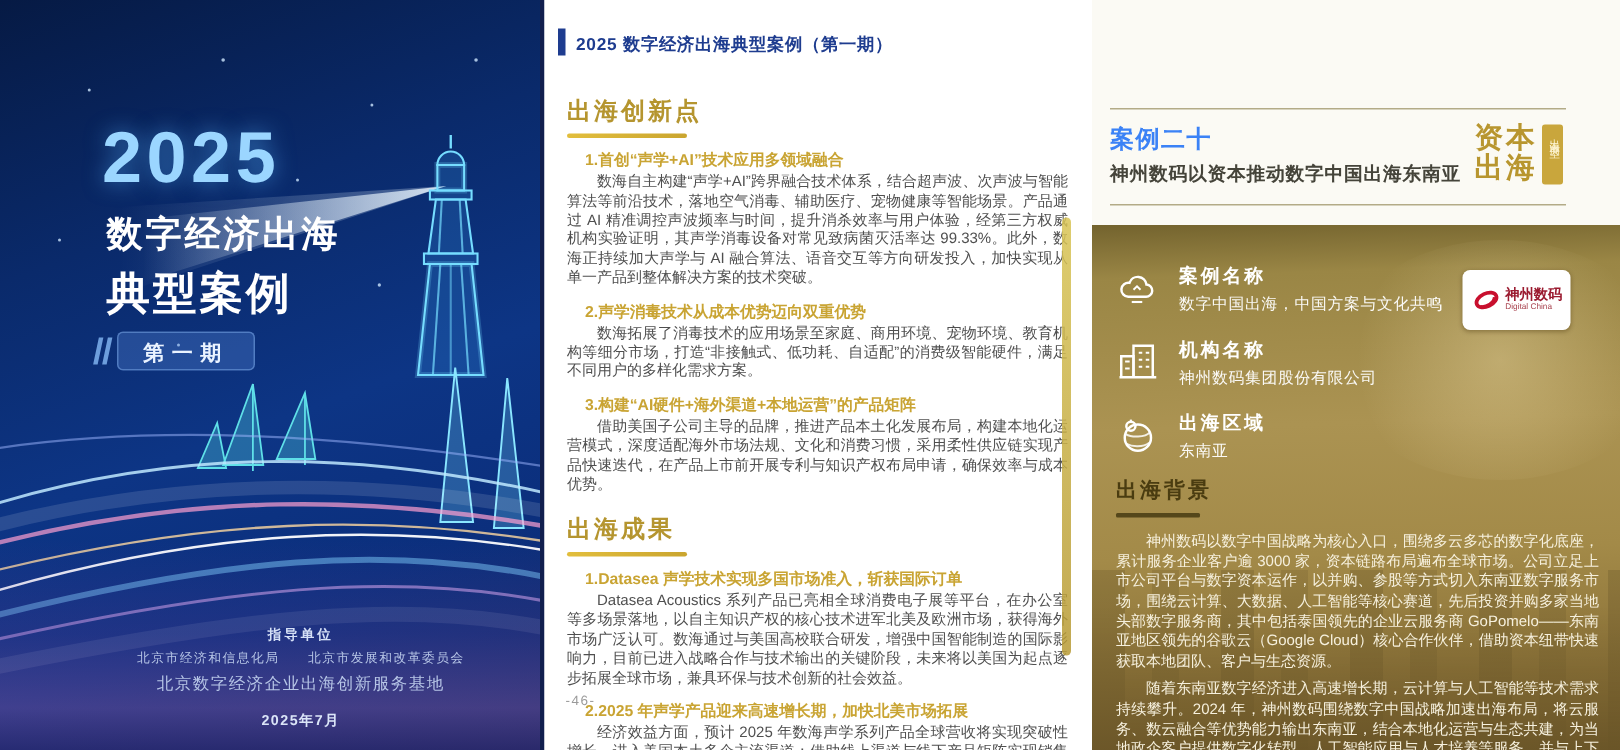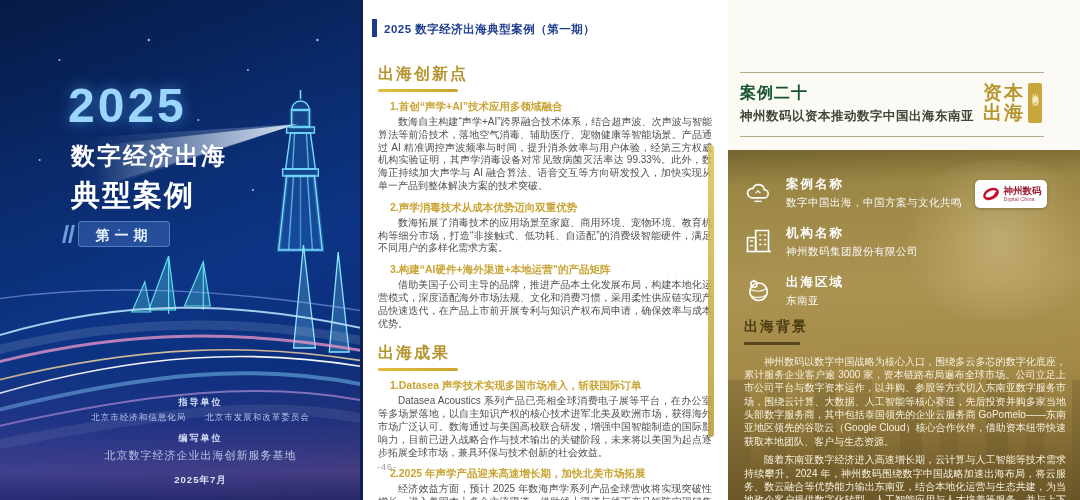--- a/index.html
+++ b/index.html
@@ -41,40 +41,40 @@
   .item-title { margin-top:8px; padding-left:12px; font-size:10.5px; font-weight:800; color:#c9a433; }
   .item-body { margin-top:2px; font-size:10px; line-height:1.28; color:#4f4f4f; text-align:justify; text-indent:2em; }
   .gold-strip { position:absolute; left:345px; top:145px; width:6px; height:292px; border-radius:3px;
            background:linear-gradient(180deg,#d8c455,#b79a35); opacity:.85; }
   .page-num { position:absolute; left:14px; bottom:28px; font-size:9px; color:#9a9a9a; letter-spacing:1px; }
 
   
   .case { position:absolute; left:728px; top:0; width:352px; height:500px; background:#fbfaf4; overflow:hidden; }
   .case-header { position:absolute; left:12px; top:72px; width:304px; border-top:1px solid #b3ab87; border-bottom:1px solid #b3ab87;
            padding:10px 0 11px 0; display:flex; justify-content:space-between; align-items:flex-start; }
-  .case-no { font-size:16px; font-weight:800; color:#14532d; letter-spacing:1px; }
+  .case-no { font-size:16px; font-weight:800; color:#3b82f6; letter-spacing:1px; }
   .case-title { margin-top:4px; font-size:12.5px; font-weight:700; color:#45443a; letter-spacing:.5px; }
   .case-badge { display:flex; align-items:stretch; gap:3px; margin-right:2px; }
   .badge-text { font-size:19px; font-weight:800; color:#b8962f; line-height:1.05; letter-spacing:2px; text-align:center; }
   .badge-tag { writing-mode:vertical-rl; font-size:7px; letter-spacing:2px; color:#fdf4d3; background:#c9a63c;
            border-radius:2px; padding:4px 2px; }
   .case-photo { position:absolute; left:0; top:150px; width:352px; height:350px;
            background:linear-gradient(178deg,#73632e 0%,#9a8645 10%,#ab9352 38%,#a38a48 62%,#8a7138 85%,#7b6330 100%); }
   .photo-haze { position:absolute; right:-30px; top:10px; width:220px; height:160px; border-radius:50%;
            background:radial-gradient(circle,rgba(255,238,190,.30),rgba(255,238,190,0) 70%); }
   .skyline { position:absolute; left:0; bottom:0; width:100%; height:120px; opacity:.28;
            background:
              linear-gradient(0deg, rgba(60,48,18,.9), rgba(60,48,18,0) 80%),
              repeating-linear-gradient(90deg, rgba(50,40,14,.55) 0 22px, rgba(50,40,14,0) 22px 40px, rgba(50,40,14,.4) 40px 58px, rgba(50,40,14,0) 58px 86px); }
   .info-rows { position:absolute; left:16px; top:26px; width:320px; }
   .info-row { position:relative; min-height:33px; margin-bottom:15px; padding-left:42px; }
   .info-icon { position:absolute; left:0; top:2px; width:28px; height:28px; }
   .info-label { font-size:12.5px; font-weight:800; color:#ffffff; letter-spacing:2px; }
   .info-value { margin-top:3px; font-size:10.5px; color:rgba(255,255,255,.95); letter-spacing:.5px; }
-  .logo-card { position:absolute; left:247px; top:30px; width:72px; height:28px; background:#ffffff; border-radius:5px;
+  .logo-card { position:absolute; left:247px; top:30px; width:72px; height:40px; background:#ffffff; border-radius:5px;
            display:flex; align-items:center; justify-content:center; gap:3px; box-shadow:0 1px 3px rgba(60,40,0,.35); }
   .logo-swirl { width:20px; height:20px; flex:0 0 auto; }
   .logo-name { font-size:9.5px; font-weight:800; color:#9b1b30; line-height:1.1; }
   .logo-sub { font-size:5.5px; color:#a8434f; }
   .bg-section { position:absolute; left:16px; top:168px; width:322px; }
   .bg-title { font-size:14px; font-weight:800; color:#4a3c10; letter-spacing:2px; }
   .bg-underline { width:56px; height:2.5px; background:#55471a; margin:6px 0 10px 0; border-radius:1px; }
   .bg-para { font-size:10px; line-height:1.34; color:#f6f0dd; text-align:justify; text-indent:2em; margin-bottom:5px; }
 </style>
 </head>
@@ -159,21 +159,20 @@
       <span class="issue-bars">
           <i></i>
           <i></i>
         </span>
       <span class="issue-pill">第一期</span>
     </div>
 
     <div class="cover-footer">
       <div class="cf-label">指导单位</div>
       <div class="cf-orgs">北京市经济和信息化局　　北京市发展和改革委员会</div>
-      <div class="cf-label2">编写单位</div>
       <div class="cf-org2">北京数字经济企业出海创新服务基地</div>
       <div class="cf-date">2025年7月</div>
     </div>
   </div>
 
   <div class="doc">
     <div class="doc-headbar"></div>
     <div class="doc-header">2025 数字经济出海典型案例（第一期）</div>
 
     <div class="doc-body">

